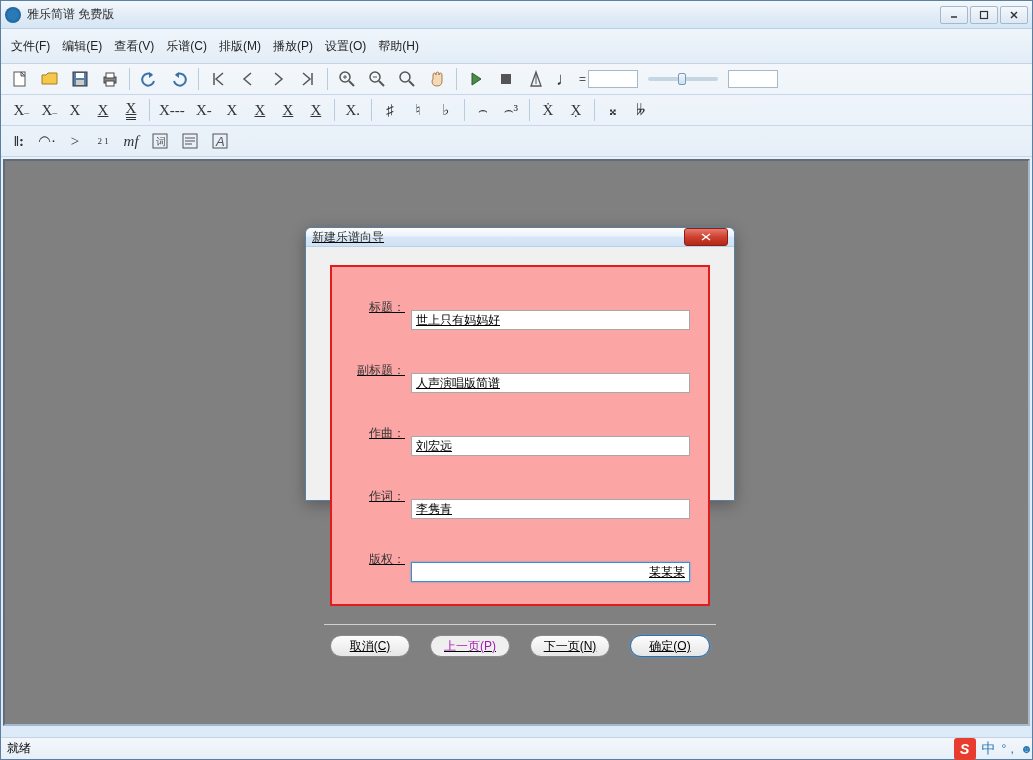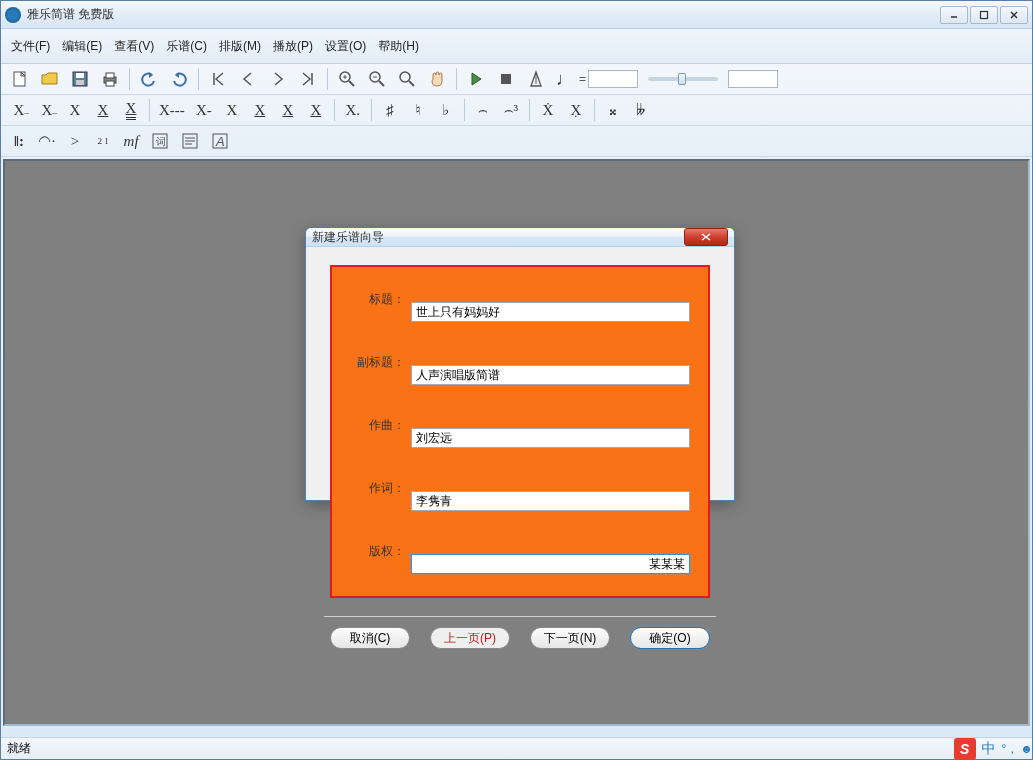--- a/index.html
+++ b/index.html
@@ -153,21 +153,21 @@
 
 
 .dialog {
   position: absolute;
   left: 300px; top: 66px;
   width: 430px; height: 274px;
   background: #f0f0f0;
   border: 1px solid #5a7fa0;
   border-radius: 6px 6px 0 0;
   box-shadow: 0 4px 16px rgba(0,0,0,.3);
-  display: flex; flex-direction: column;
+  display: flex; flex-direction: column; text-decoration: underline;
 }
 .dlg-titlebar {
   height: 28px;
   background: linear-gradient(to bottom, #fdfefe 0%, #eaf2fa 45%, #d7e7f6 50%, #cfe2f5 100%);
   border-radius: 6px 6px 0 0;
   display: flex; align-items: center;
   padding: 0 6px;
   border-bottom: 1px solid #b8d0e8;
 }
 .dlg-title { flex: 1; color: #333; }
@@ -180,22 +180,22 @@
   display: flex; align-items: center; justify-content: center;
   cursor: pointer;
   font-size: 10px;
 }
 .dlg-body {
   flex: 1;
   padding: 18px 24px;
 }
 .form-area {
   border: 2px solid #e01c1c;
-  padding: 10px 18px 22px 18px;
-  background: #f97316;
+  padding: 18px 18px 22px 18px;
+  background: #fca5a5;
 }
 .form-row {
   display: flex; align-items: center;
   margin-bottom: 18px;
 }
 .form-row:last-child { margin-bottom: 0; }
 .form-label {
   width: 55px; text-align: right;
   color: #333; margin-right: 6px;
 }
@@ -217,21 +217,21 @@
   padding: 10px 24px 14px 24px;
 }
 .dlg-btn {
   width: 80px; height: 22px;
   border: 1px solid #8a8a8a;
   background: linear-gradient(to bottom, #fdfdfd, #e6e6e6);
   border-radius: 11px;
   cursor: pointer;
   font-size: 12px;
 }
-.dlg-btn:disabled { color: #b91c1c; cursor: default; background: #efefef; }
+.dlg-btn:disabled { color: #a21caf; cursor: default; background: #efefef; }
 .dlg-btn.primary { border-color: #2d72b0; box-shadow: 0 0 2px #5a9fd4; }
 </style>
 </head>
 <body>
 
 <div class="window">
 
   <div class="titlebar">
     <div class="app-icon"></div>
     <div class="title-text">雅乐简谱 免费版</div>

